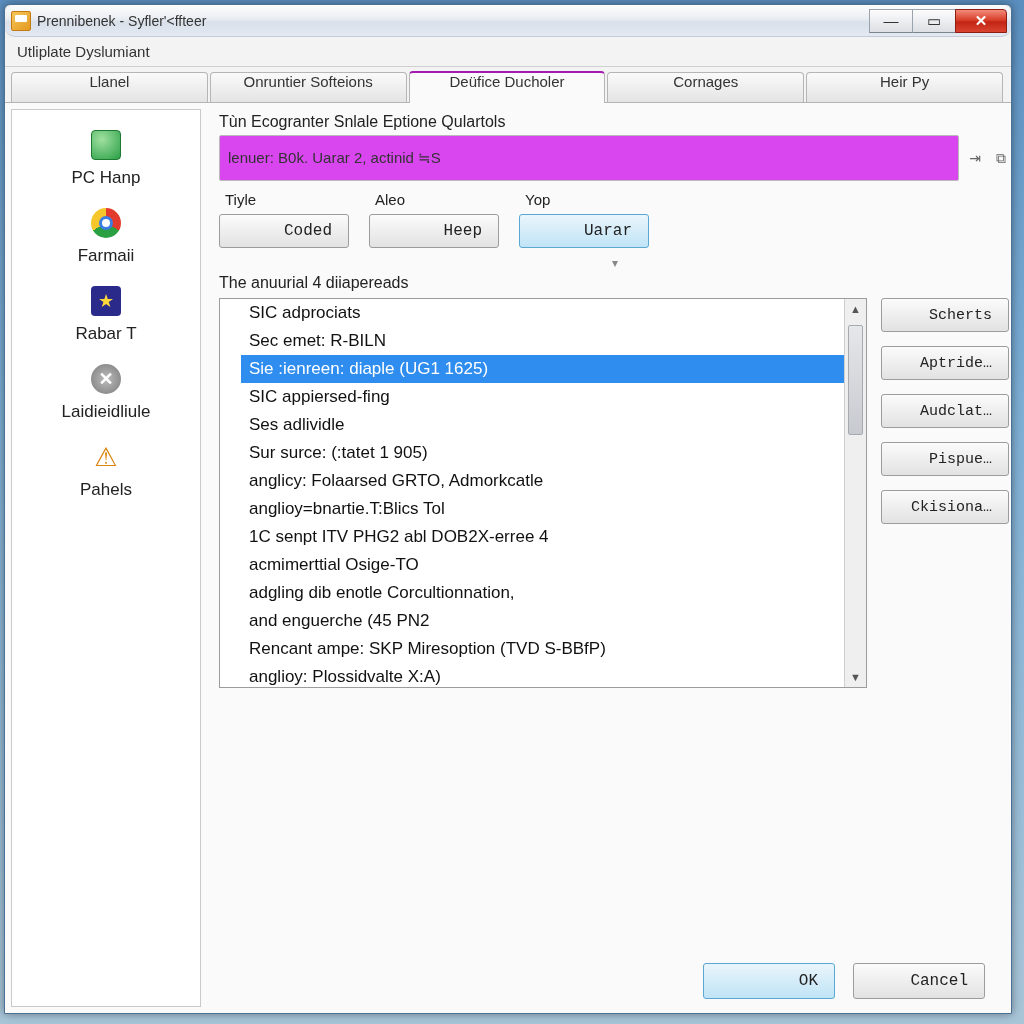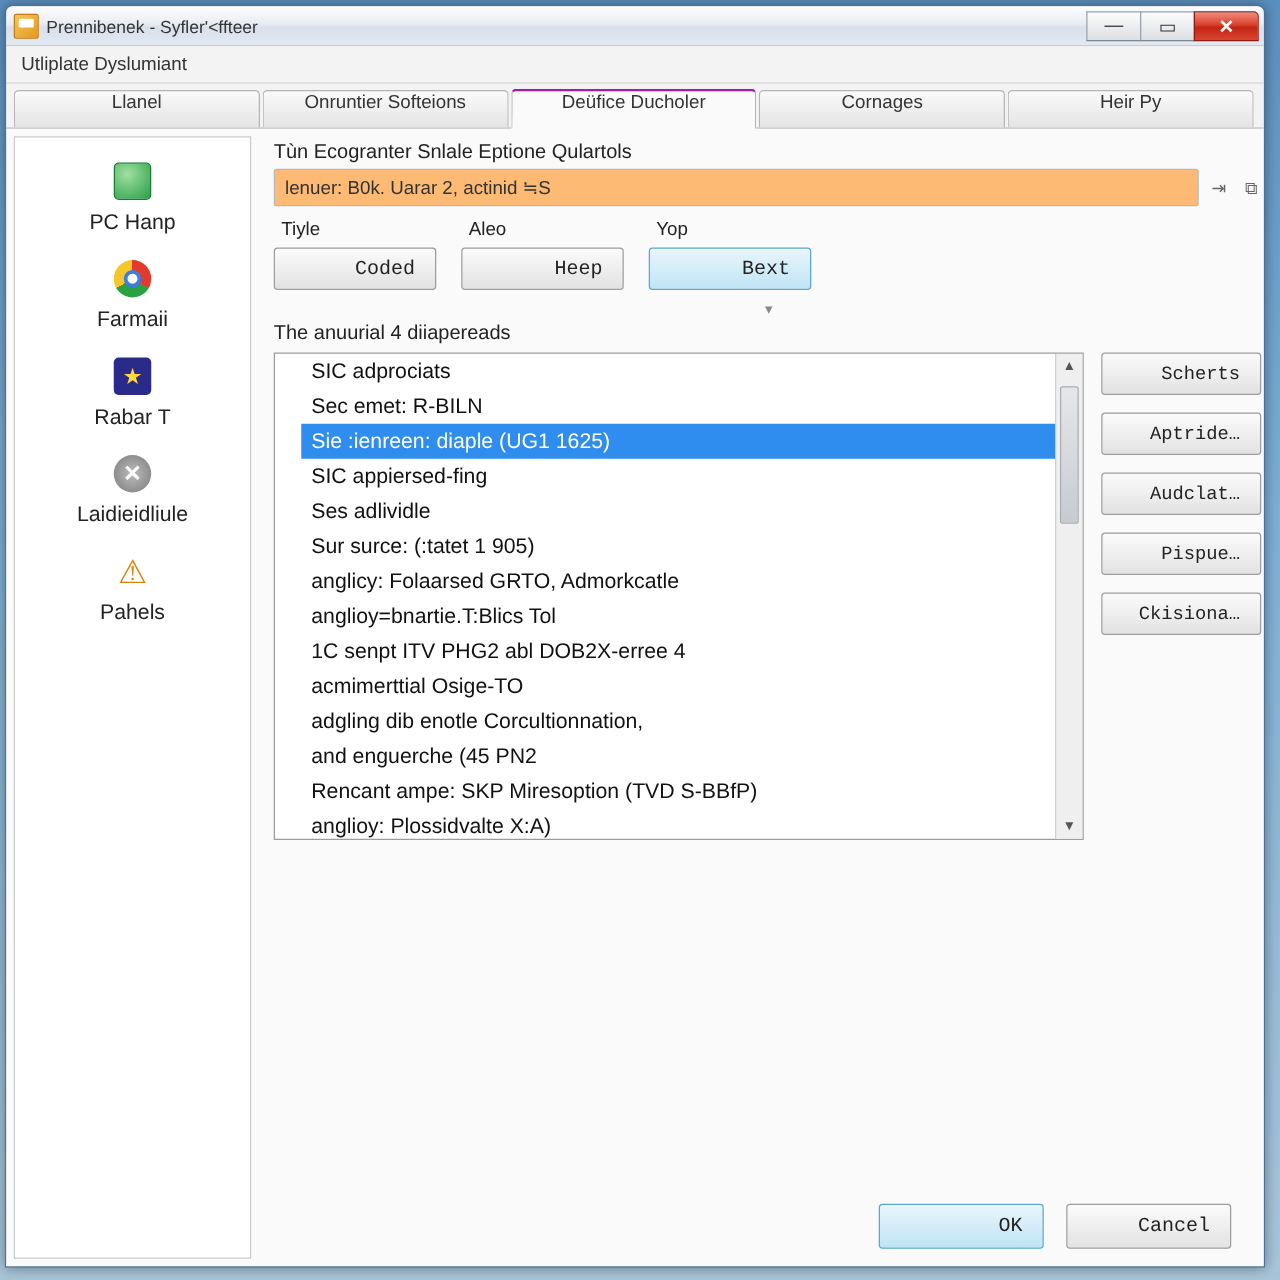--- a/index.html
+++ b/index.html
@@ -19,20 +19,21 @@
     box-shadow: 0 0 10px rgba(0,0,0,0.4);
     display: flex; flex-direction: column;
     overflow: hidden;
   }
   .titlebar {
     height: 32px;
     background: linear-gradient(180deg, #fdfdfd 0%, #e9edf2 45%, #d9e0ea 55%, #e3e9f1 100%);
     border-bottom: 1px solid #c5ccd6;
     display: flex; align-items: center;
     padding: 0 4px 0 6px;
+    border-radius: 10px;
   }
   .titlebar .app-icon {
     width: 20px; height: 20px;
     background: linear-gradient(135deg,#f6c65a,#e39a1f);
     border:1px solid #c57a15;
     border-radius:2px;
     margin-right: 6px;
     position: relative;
   }
   .titlebar .app-icon::after{
@@ -128,23 +129,23 @@
   .ico-warn{ color:#d98510; font-size:26px;}
   .main-panel {
     flex:1;
     padding: 10px 0 10px 18px;
     display:flex; flex-direction:column;
     position: relative;
   }
   .group-label { font-size:16px; color:#222; margin-bottom:4px;}
   .path-row { display:flex; gap:6px; align-items:center; margin-bottom:10px;}
   .path-input {
-    flex:1; height:30px;
+    flex:1; height:46px;
     border:1px solid #b9b9b9;
-    background:#fdba74;
+    background:#d946ef;
     padding:0 8px;
     font-size:15px; color:#333;
     border-radius:2px;
   }
   .mini-icon {
     width:20px; height:22px;
     display:flex; align-items:center; justify-content:center;
     color:#666; font-size:14px;
   }
   .three-cols {
@@ -285,21 +286,21 @@
         </div>
         <div class="col">
           <div class="col-label">Aleo</div>
           <div class="btn">
               <span>Heep</span>
             </div>
         </div>
         <div class="col">
           <div class="col-label">Yop</div>
           <div class="btn primary">
-              <span>Bext</span>
+              <span>Uarar</span>
             </div>
         </div>
       </div>
 
       <div class="chev-down">▾</div>
       <div class="section-label">The anuurial 4 diiapereads</div>
 
       <div class="list-and-buttons">
         <div class="listbox">
           <div class="list-scroll">

